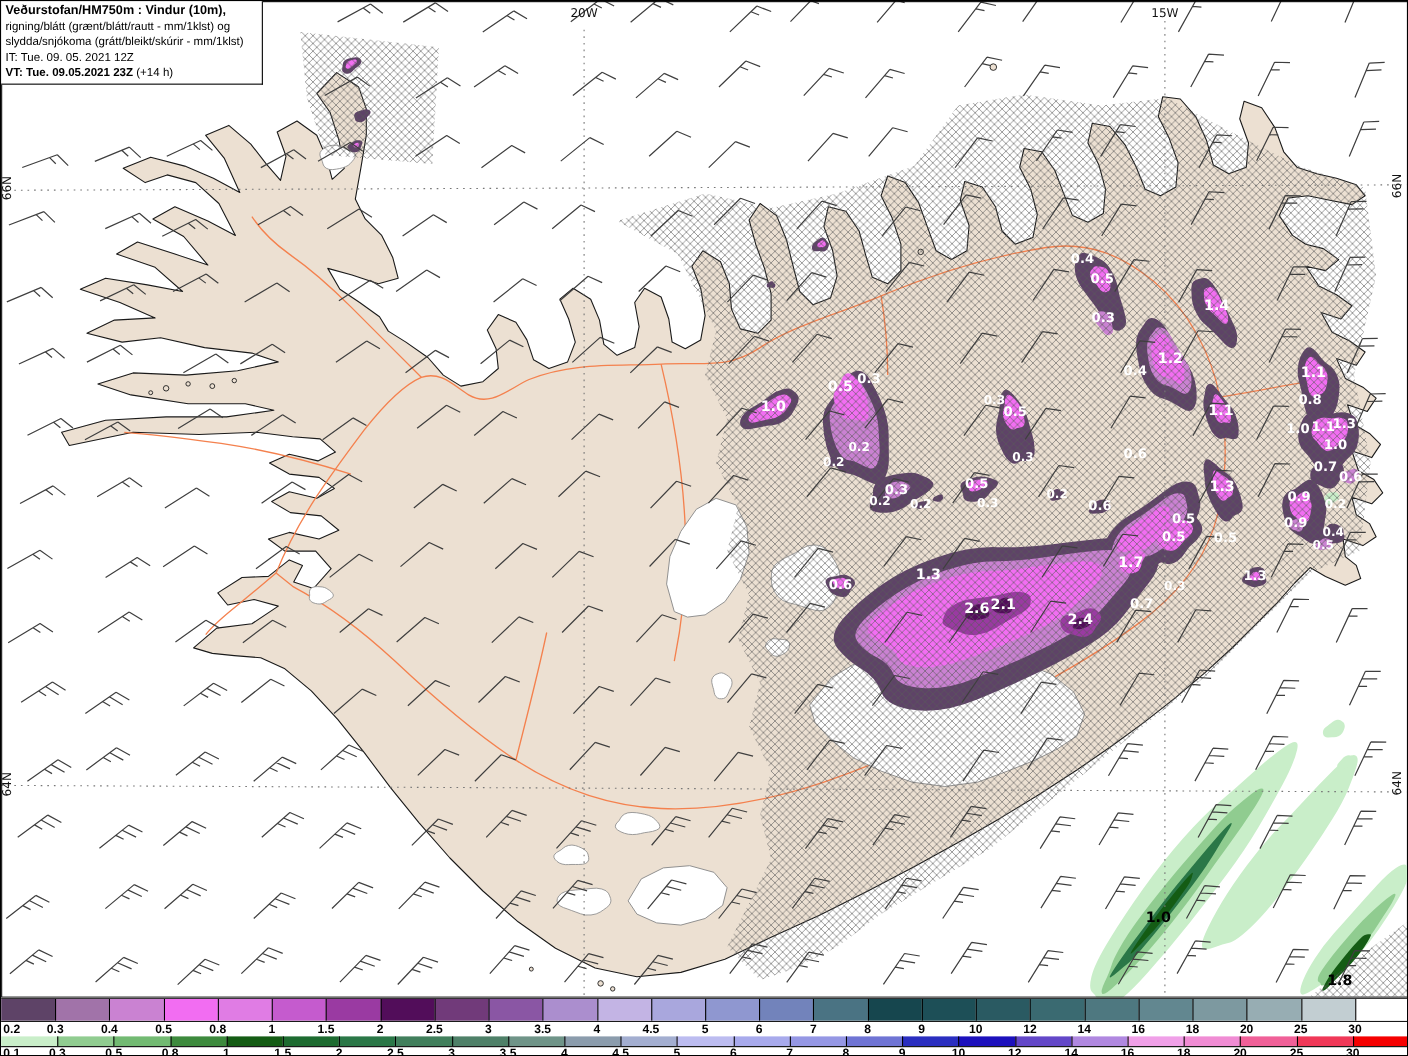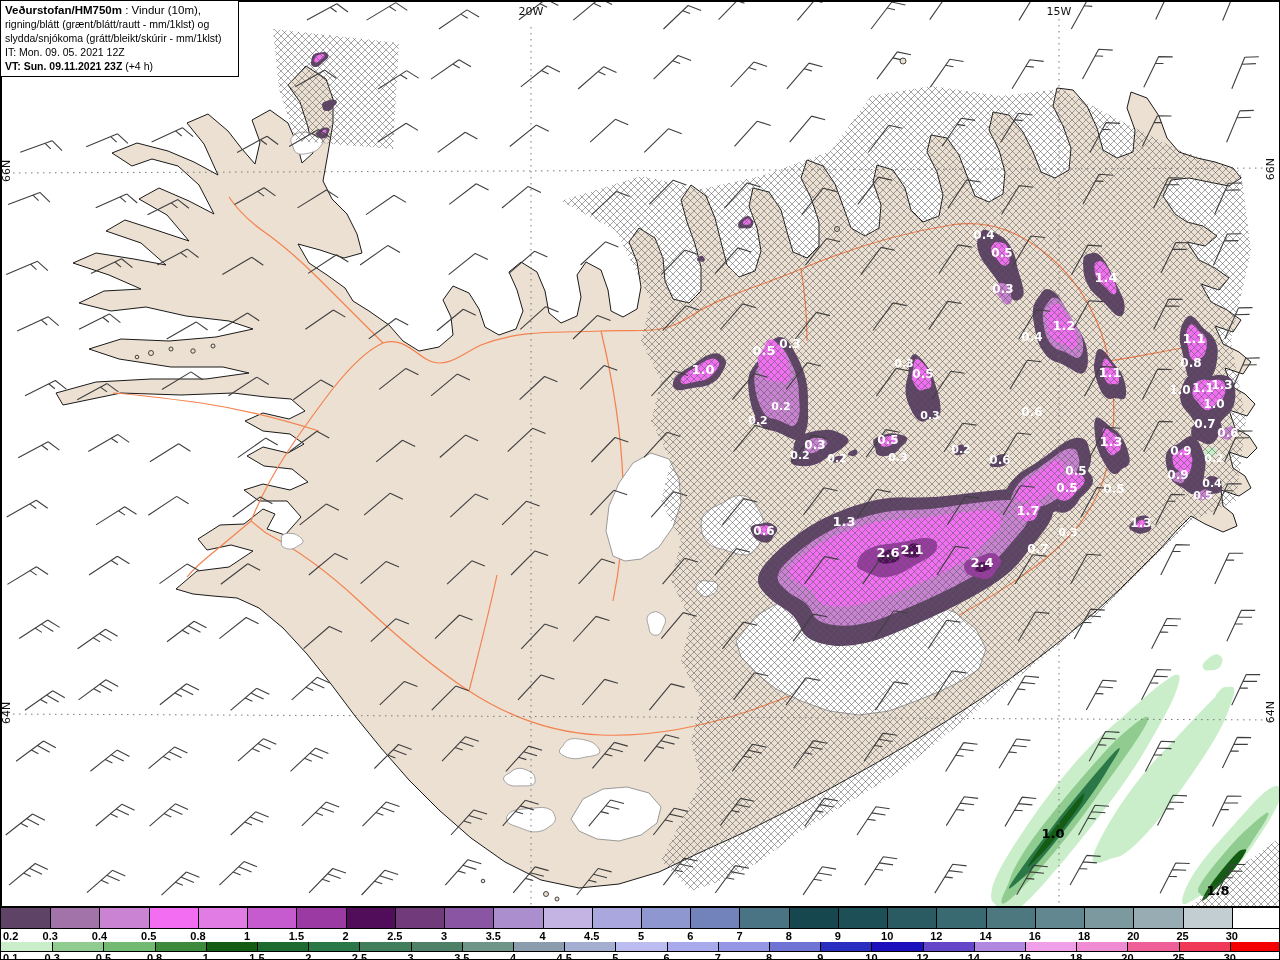--- a/index.html
+++ b/index.html
@@ -5,21 +5,21 @@
   html,body{margin:0;padding:0;background:#888;}
   .stage{position:relative;width:1280px;height:960px;background:#ffffff;
          font-family:"Liberation Sans","DejaVu Sans",sans-serif;overflow:hidden;
          box-sizing:border-box;border:1px solid #000;}
   #map-svg{position:absolute;top:0;left:0;}
   
   .legend{position:absolute;top:0;left:0;width:238px;background:#fff;
           border-right:1px solid #000;border-bottom:1px solid #000;
           padding:2px 4px 3px 4px;font-size:10.5px;line-height:14px;color:#000;
           box-sizing:border-box;z-index:5;}
-  .legend .t1{font-size:11.5px;}
+  .legend .t1{font-size:11.5px;font-weight:bold;}
   
   .cbar-panel{position:absolute;left:0;top:906px;width:1280px;height:54px;
               background:#fff;border-top:1px solid #000;box-sizing:border-box;z-index:4;}
   .cbar{position:absolute;left:0;width:1280px;overflow:hidden;
         border-bottom:1px solid #000;box-sizing:border-box;}
   .cbar-cell{position:absolute;top:0;height:100%;box-sizing:border-box;}
   .cbar-labels{position:absolute;left:0;width:1280px;color:#000;
                font-size:11px;font-weight:700;}
   .cbar-labels span{position:absolute;top:0;white-space:nowrap;}
 </style>
@@ -490,22 +490,22 @@
         <text x="1273" y="168" text-anchor="middle" fill="#111" font-family="DejaVu Sans, sans-serif" font-size="11" transform="rotate(-90 1273 168)">66N</text>
         <text x="1273" y="711" text-anchor="middle" fill="#111" font-family="DejaVu Sans, sans-serif" font-size="11" transform="rotate(-90 1273 711)">64N</text>
       </g>
     <rect x="0.5" y="0.5" width="1279" height="905" fill="none" stroke="#000"></rect>
   </svg>
 
   <div class="legend">
     <div class="t1"><b>Veðurstofan/HM750m</b><span> : Vindur (10m),</span></div>
     <div>rigning/blátt (grænt/blátt/rautt - mm/1klst) og</div>
     <div>slydda/snjókoma (grátt/bleikt/skúrir - mm/1klst)</div>
-    <div>IT: Mon. 09. 05. 2021 12Z</div>
-    <div><b>VT: Sun. 09.11.2021 23Z</b><span> (+4 h)</span></div>
+    <div>IT: Tue. 09. 05. 2021 12Z</div>
+    <div><b>VT: Tue. 09.05.2021 23Z</b><span> (+14 h)</span></div>
   </div>
 
   <div class="cbar-panel">
     <div class="cbar" id="cbar-top" style="top:0;height:21px;">
         <div class="cbar-cell" style="left: 0px; width: 49.2308px; background: rgb(94, 67, 103);"></div>
         <div class="cbar-cell" style="left: 49.2308px; width: 49.2308px; background: rgb(161, 115, 169); border-left: 1px solid rgb(0, 0, 0);"></div>
         <div class="cbar-cell" style="left: 98.4615px; width: 49.2308px; background: rgb(202, 130, 210); border-left: 1px solid rgb(0, 0, 0);"></div>
         <div class="cbar-cell" style="left: 147.692px; width: 49.2308px; background: rgb(242, 109, 242); border-left: 1px solid rgb(0, 0, 0);"></div>
         <div class="cbar-cell" style="left: 196.923px; width: 49.2308px; background: rgb(224, 124, 228); border-left: 1px solid rgb(0, 0, 0);"></div>
         <div class="cbar-cell" style="left: 246.154px; width: 49.2308px; background: rgb(197, 91, 206); border-left: 1px solid rgb(0, 0, 0);"></div>

